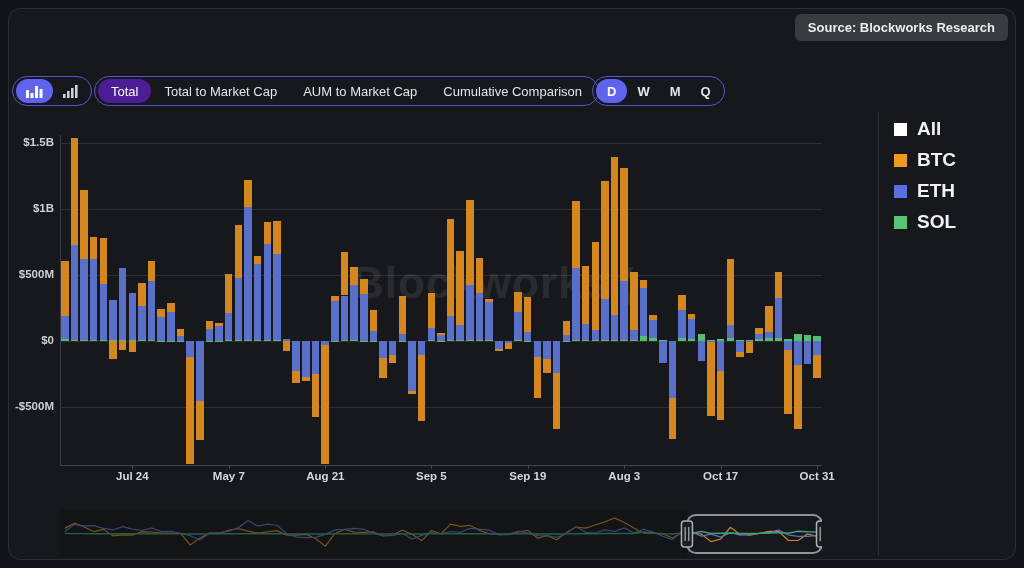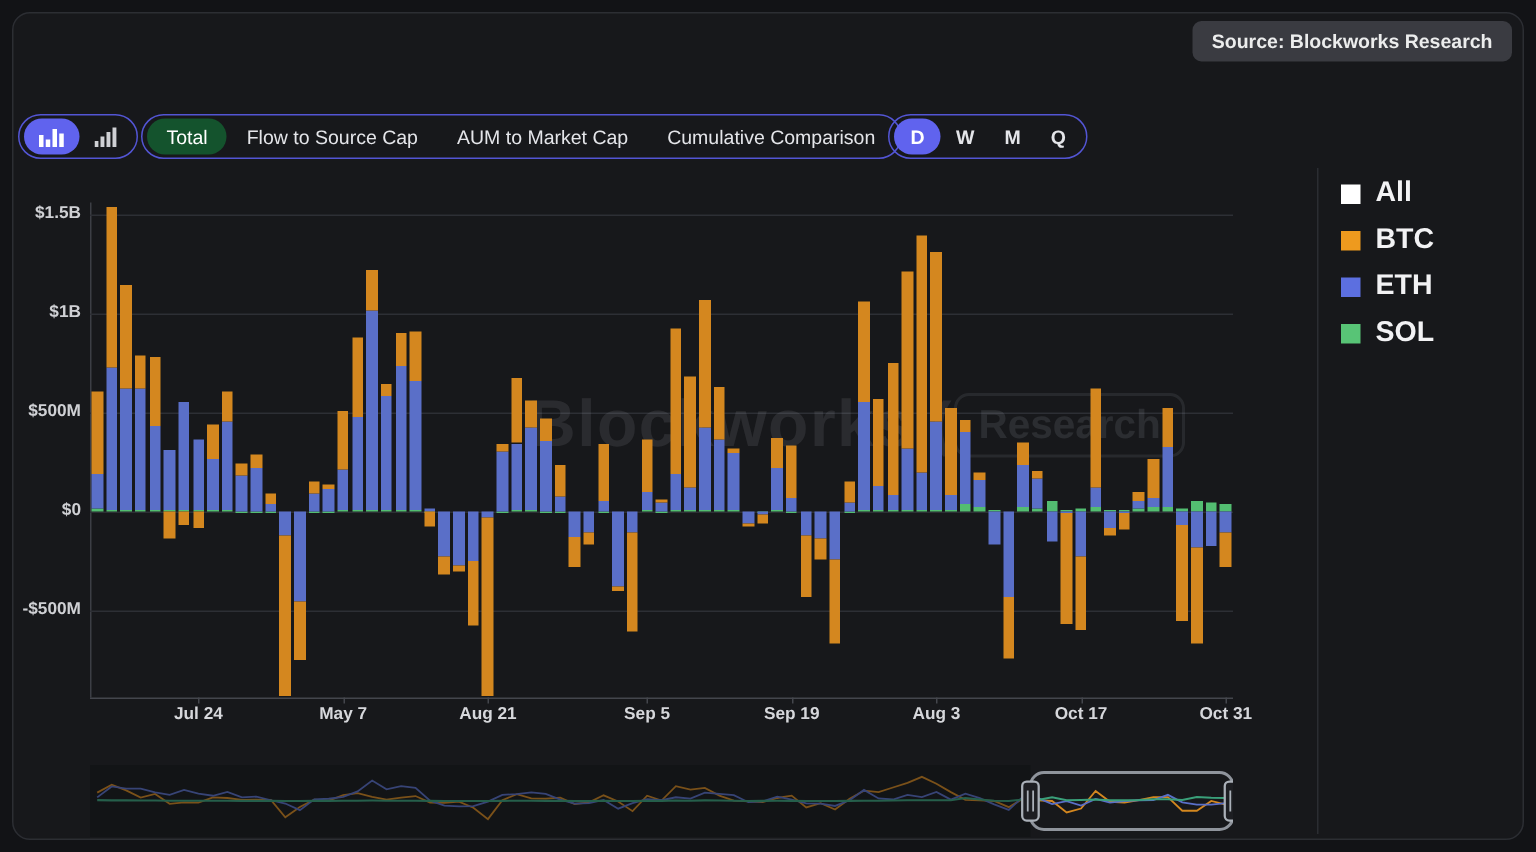--- a/index.html
+++ b/index.html
@@ -7,21 +7,21 @@
   .card{position:absolute;inset:8px;background:#17181b;border:1px solid #2c2e33;border-radius:12px;}
   .title{position:absolute;left:16px;top:22px;font-size:20px;font-weight:bold;color:#f4f4f6;letter-spacing:.2px;}
   .src-badge{position:absolute;right:16px;top:14px;background:#3a3b41;border-radius:6px;padding:6px 13px;
     font-size:13px;font-weight:bold;color:#eceded;}
   
   .tb-group{position:absolute;top:76px;height:30px;display:flex;align-items:center;
     border:1.5px solid #5355d4;border-radius:999px;box-sizing:border-box;padding:0 3px;background:transparent;}
   .pill{display:flex;align-items:center;justify-content:center;height:24px;border-radius:999px;cursor:pointer;}
   .pill.active{background:#6063ee;color:#fff;}
   .tab-label{font-size:13px;color:#e4e5e9;padding:0 13px;white-space:nowrap;cursor:pointer;}
-  .tab-label.active{background:#14532d;border-radius:999px;height:24px;display:flex;align-items:center;color:#fff;}
+  .tab-label.active{background:#4c1d95;border-radius:999px;height:24px;display:flex;align-items:center;color:#fff;}
   .int-label{font-size:13px;font-weight:bold;color:#e4e5e9;padding:0 10px;cursor:pointer;}
   .int-label.active{background:#6063ee;border-radius:999px;height:24px;display:flex;align-items:center;color:#fff;padding:0 11px;}
   .icon-seg{padding:0 10px;}
   
   .plot{position:absolute;left:60px;top:135px;width:762px;height:330px;}
   .gridline{position:absolute;left:0;width:100%;height:1px;background:#2d2f35;z-index:1;}
   .axis-left{position:absolute;left:60px;top:135px;width:1px;height:330px;background:#3c3e45;}
   .axis-bottom{position:absolute;left:60px;top:465px;width:762px;height:1px;background:#44464d;}
   .ylab-inner{position:absolute;width:52px;text-align:right;font-size:11.5px;font-weight:bold;color:#cfd0d4;}
   .xlab{position:absolute;top:470px;font-size:11.5px;font-weight:bold;color:#d6d7db;transform:translateX(-50%);white-space:nowrap;}
@@ -66,21 +66,21 @@
           <rect x="4" y="7" width="2.6" height="7" fill="#cfd0d4"></rect>
           <rect x="8" y="4" width="2.6" height="10" fill="#cfd0d4"></rect>
           <rect x="12" y="1" width="2.6" height="13" fill="#cfd0d4"></rect>
         </svg>
       </span>
     </div>
   </div>
 
   <div class="tb-group" style="left:94px;" id="view-tabs">
       <div class="tab-label active">Total</div>
-      <div class="tab-label">Flow to Source Cap</div>
+      <div class="tab-label">Total to Market Cap</div>
       <div class="tab-label">AUM to Market Cap</div>
       <div class="tab-label">Cumulative Comparison</div>
     </div>
 
   <div class="tb-group" style="left:592px;" id="interval-tabs">
       <div class="int-label active">D</div>
       <div class="int-label">W</div>
       <div class="int-label">M</div>
       <div class="int-label">Q</div>
     </div>
@@ -109,21 +109,20 @@
       <div class="xtick" style="left: 624.3px;"></div>
       <div class="xlab" style="left: 720.7px;">Oct 17</div>
       <div class="xtick" style="left: 720.7px;"></div>
       <div class="xlab" style="left: 817.2px;">Oct 31</div>
       <div class="xtick" style="left: 817.2px;"></div>
     </div>
 
   <div class="watermark">
     <span class="wm-text">Blockworks</span>
     <span class="wm-paren">(</span>
-    <span class="wm-box">Research</span>
   </div>
 
   <div class="plot" id="plot">
       <div class="gridline" style="top: 7.9px;"></div>
       <div class="gridline" style="top: 73.9px;"></div>
       <div class="gridline" style="top: 139.9px;"></div>
       <div class="gridline" style="top: 205.9px;"></div>
       <div class="gridline" style="top: 271.9px;"></div>
       <div class="bar-seg" style="left: 1px; width: 7.5px; top: 204.34px; height: 1.58px; background: rgb(83, 189, 113);"></div>
       <div class="bar-seg" style="left: 1px; width: 7.5px; top: 180.58px; height: 23.76px; background: rgb(90, 111, 200);"></div>

